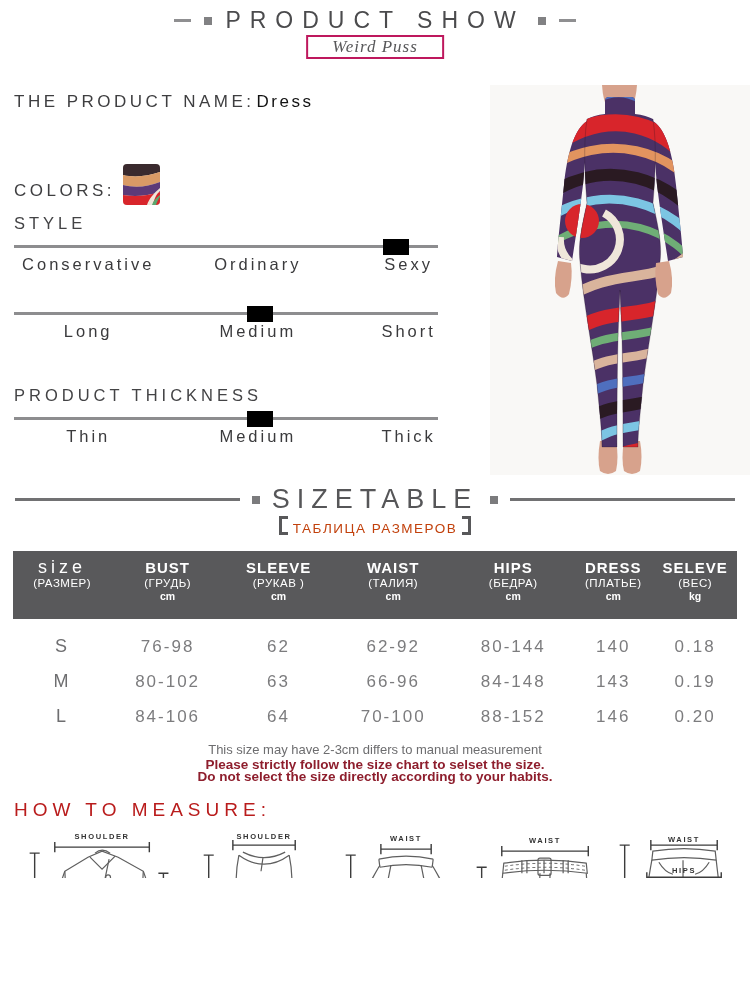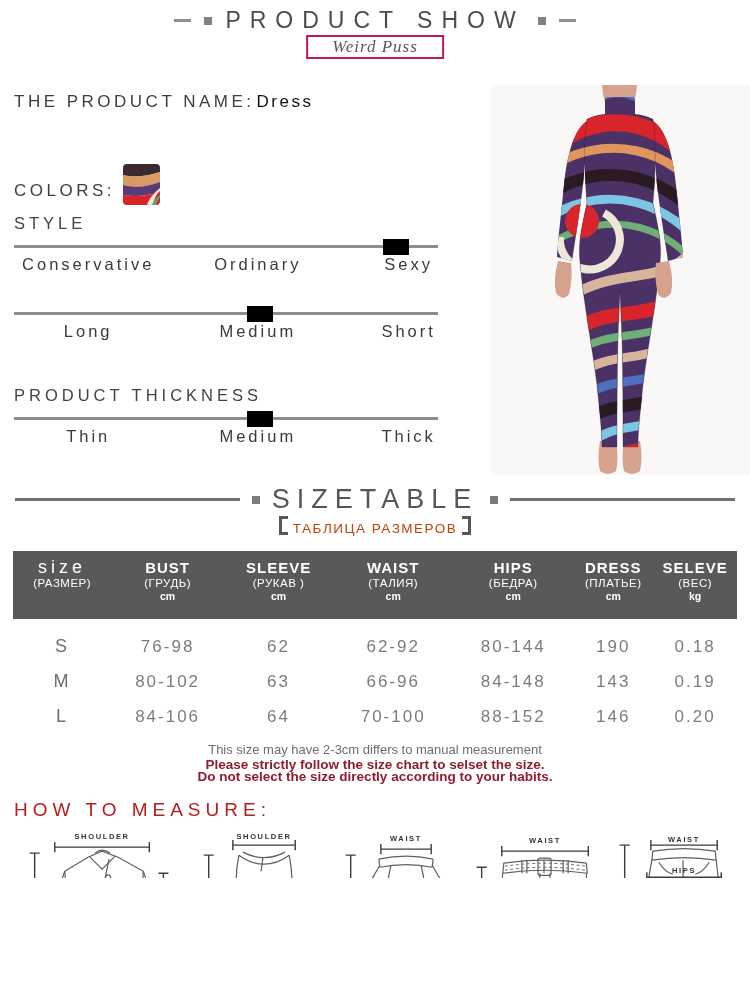--- a/index.html
+++ b/index.html
@@ -234,21 +234,21 @@
           </th>
       </tr>
     </thead>
     <tbody>
       <tr>
         <td class="sz">S</td>
           <td>76-98</td>
           <td>62</td>
           <td>62-92</td>
           <td>80-144</td>
-          <td>190</td>
+          <td>140</td>
           <td>0.18</td>
       </tr>
       <tr>
         <td class="sz">M</td>
           <td>80-102</td>
           <td>63</td>
           <td>66-96</td>
           <td>84-148</td>
           <td>143</td>
           <td>0.19</td>

